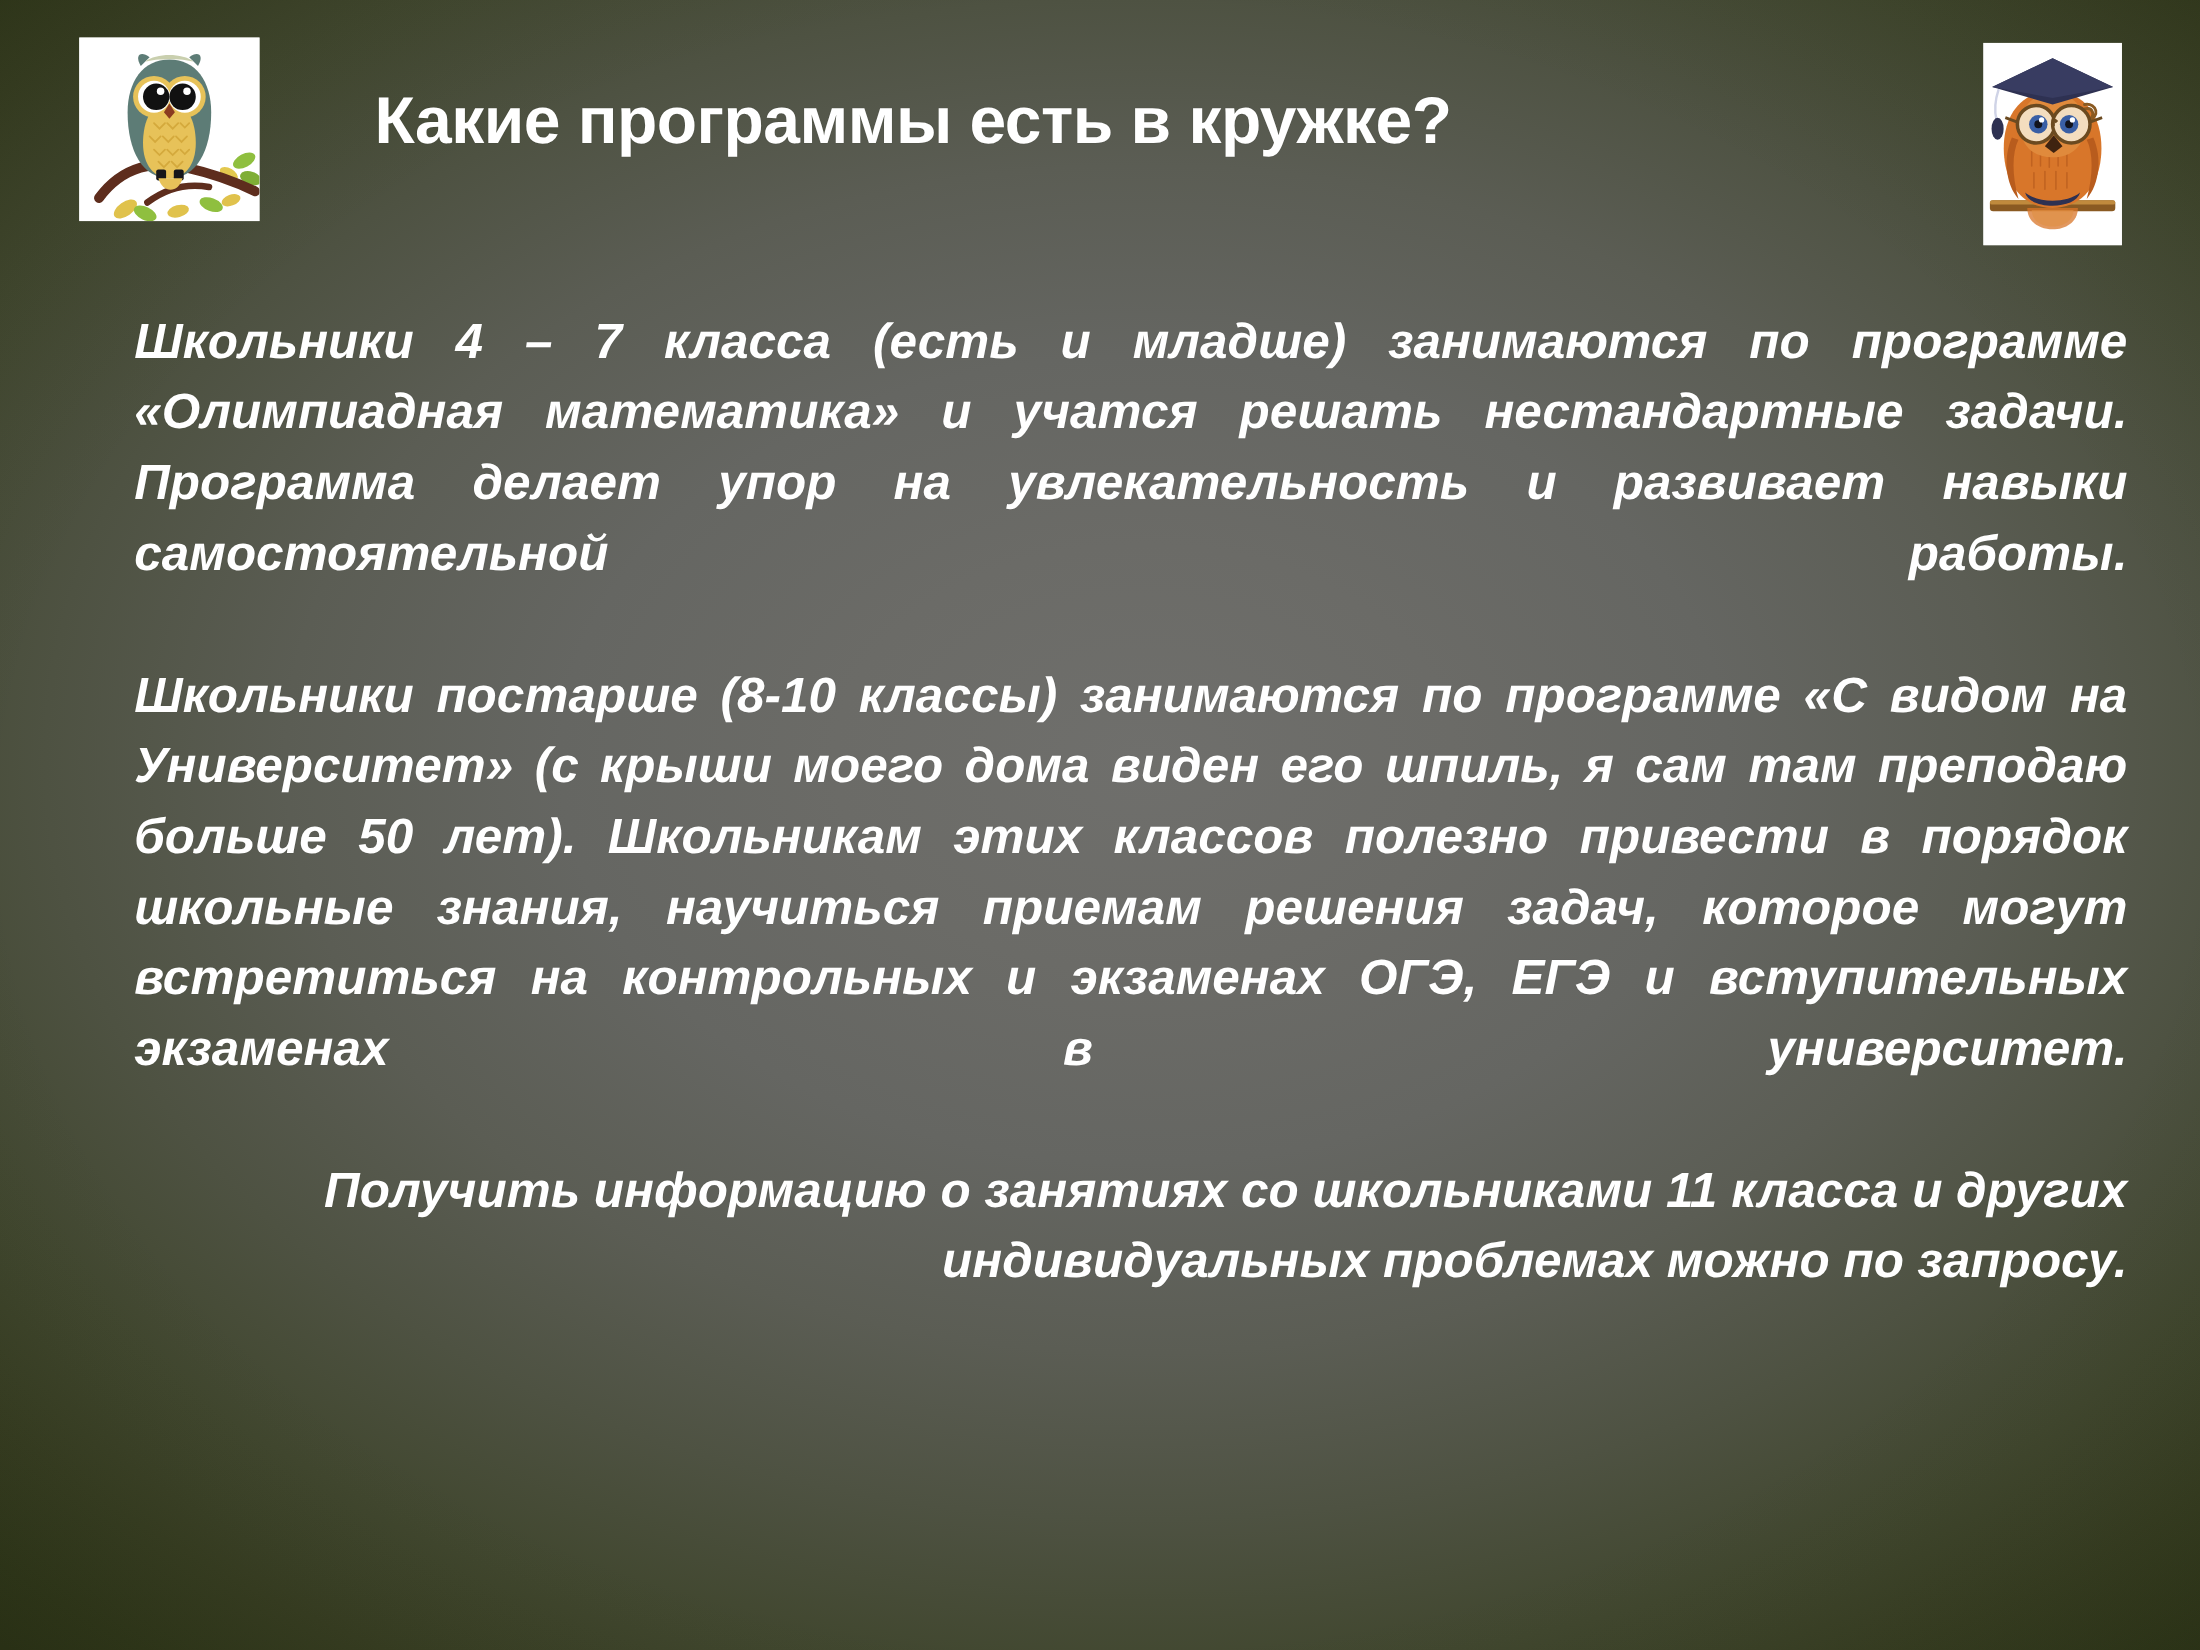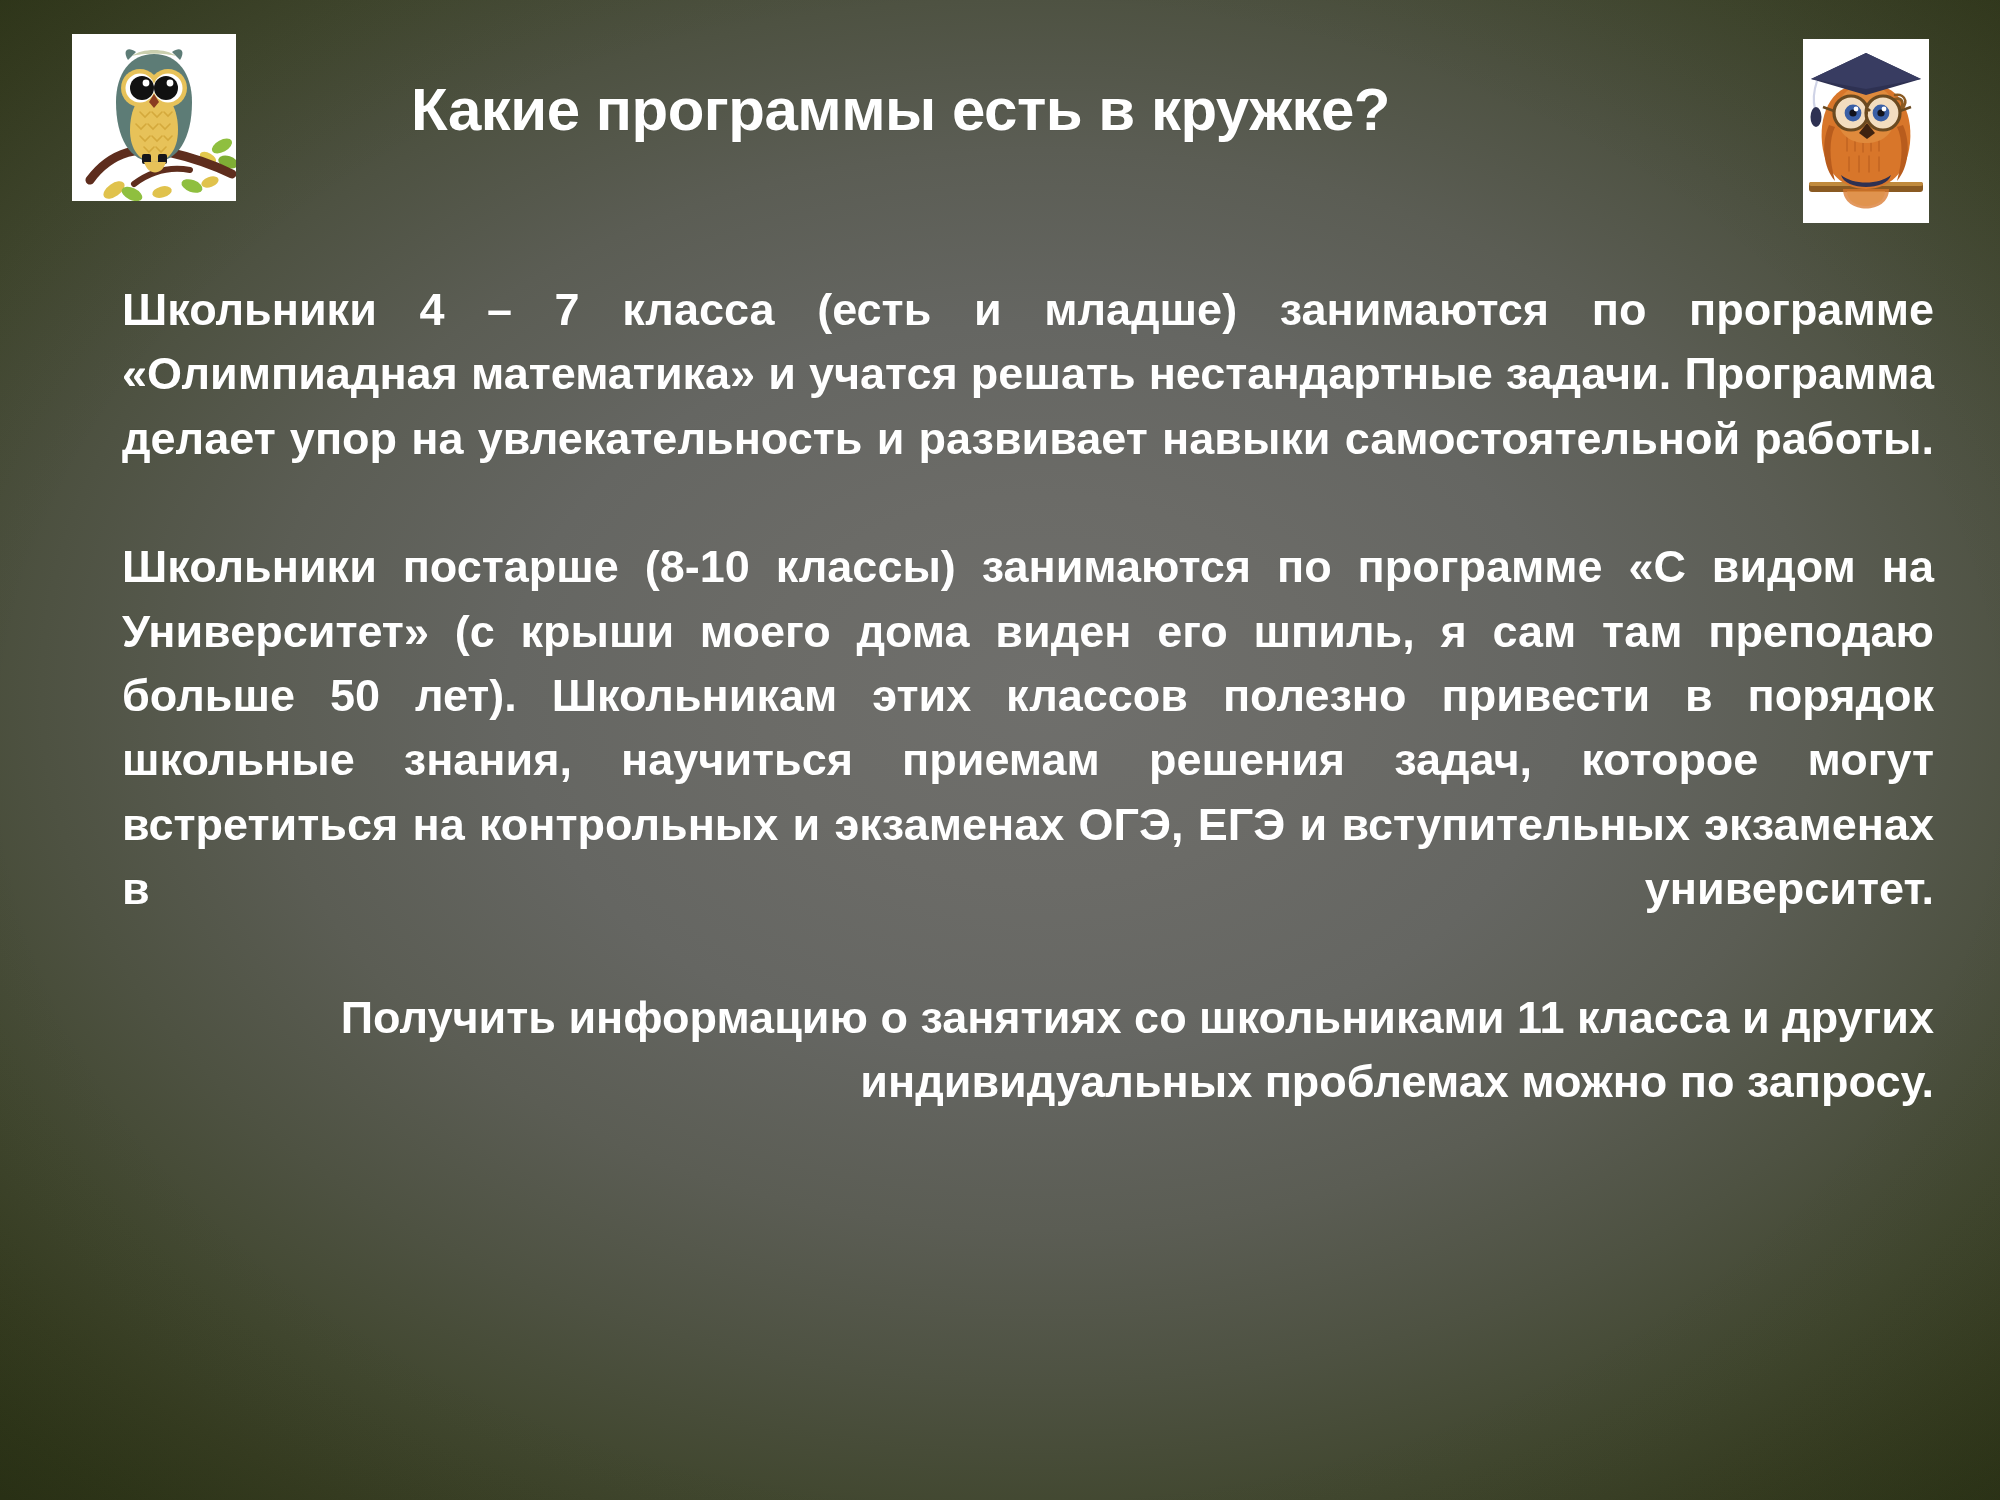--- a/index.html
+++ b/index.html
@@ -46,21 +46,21 @@
         rgba(26,33,10,0.45) 92%,
         rgba(24,30,9,0.60) 100%);
   }
 
   
   .title {
     position: absolute;
     left: 270px;
     top: 78px;
     width: 1120px;
-    text-align: right;
+    text-align: center;
     color: #ffffff;
     font-size: 60px;
     font-weight: bold;
     letter-spacing: -0.5px;
     line-height: 1.05;
     text-shadow: 0 0 1px rgba(0,0,0,0.25);
     z-index: 5;
   }
 
   
@@ -91,20 +91,21 @@
     top: 278px;
     width: 1812px;
     color: #ffffff;
     font-size: 45px;
     font-weight: bold;
     line-height: 1.43;
     text-align: justify;
     text-justify: inter-word;
     z-index: 4;
     text-shadow: 0 0 1px rgba(0,0,0,0.18);
+    font-style: italic;
   }
   .para { margin: 0; }
   .para.justified { text-align: justify; }
   .para.justified::after {
     content: "";
     display: inline-block;
     width: 100%;
   }
   .para.plain { text-align: right; }
 </style>

